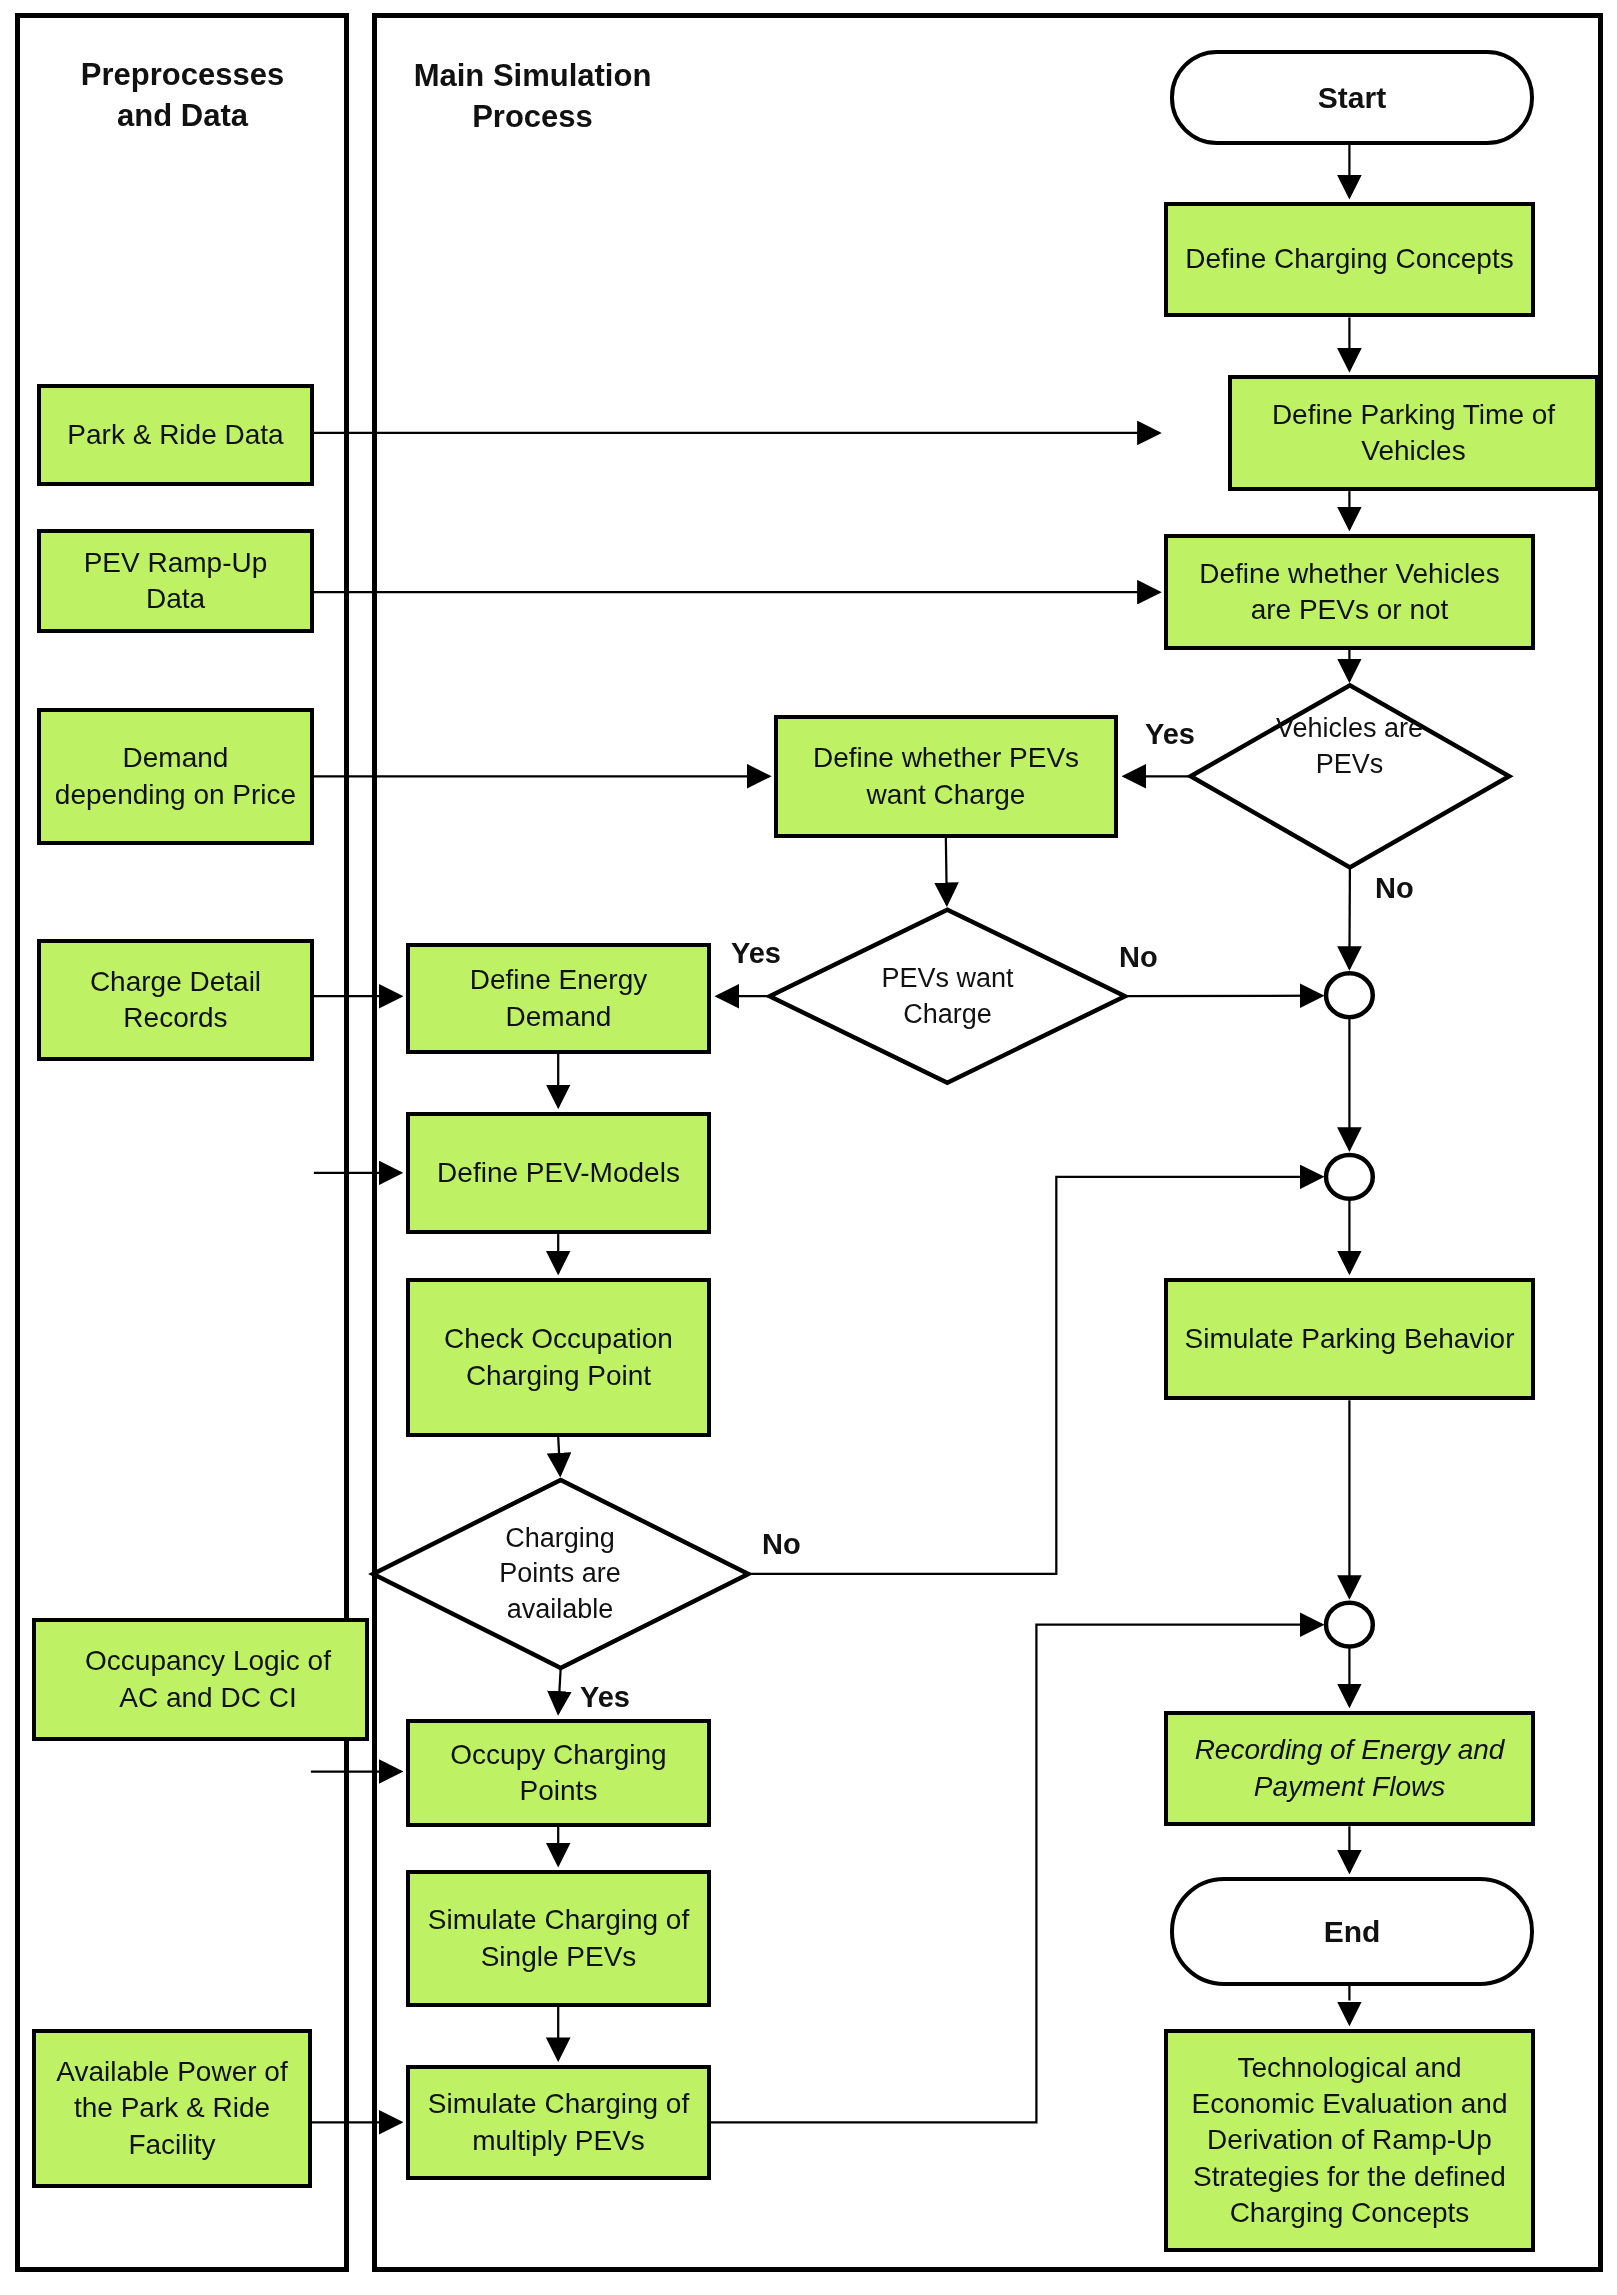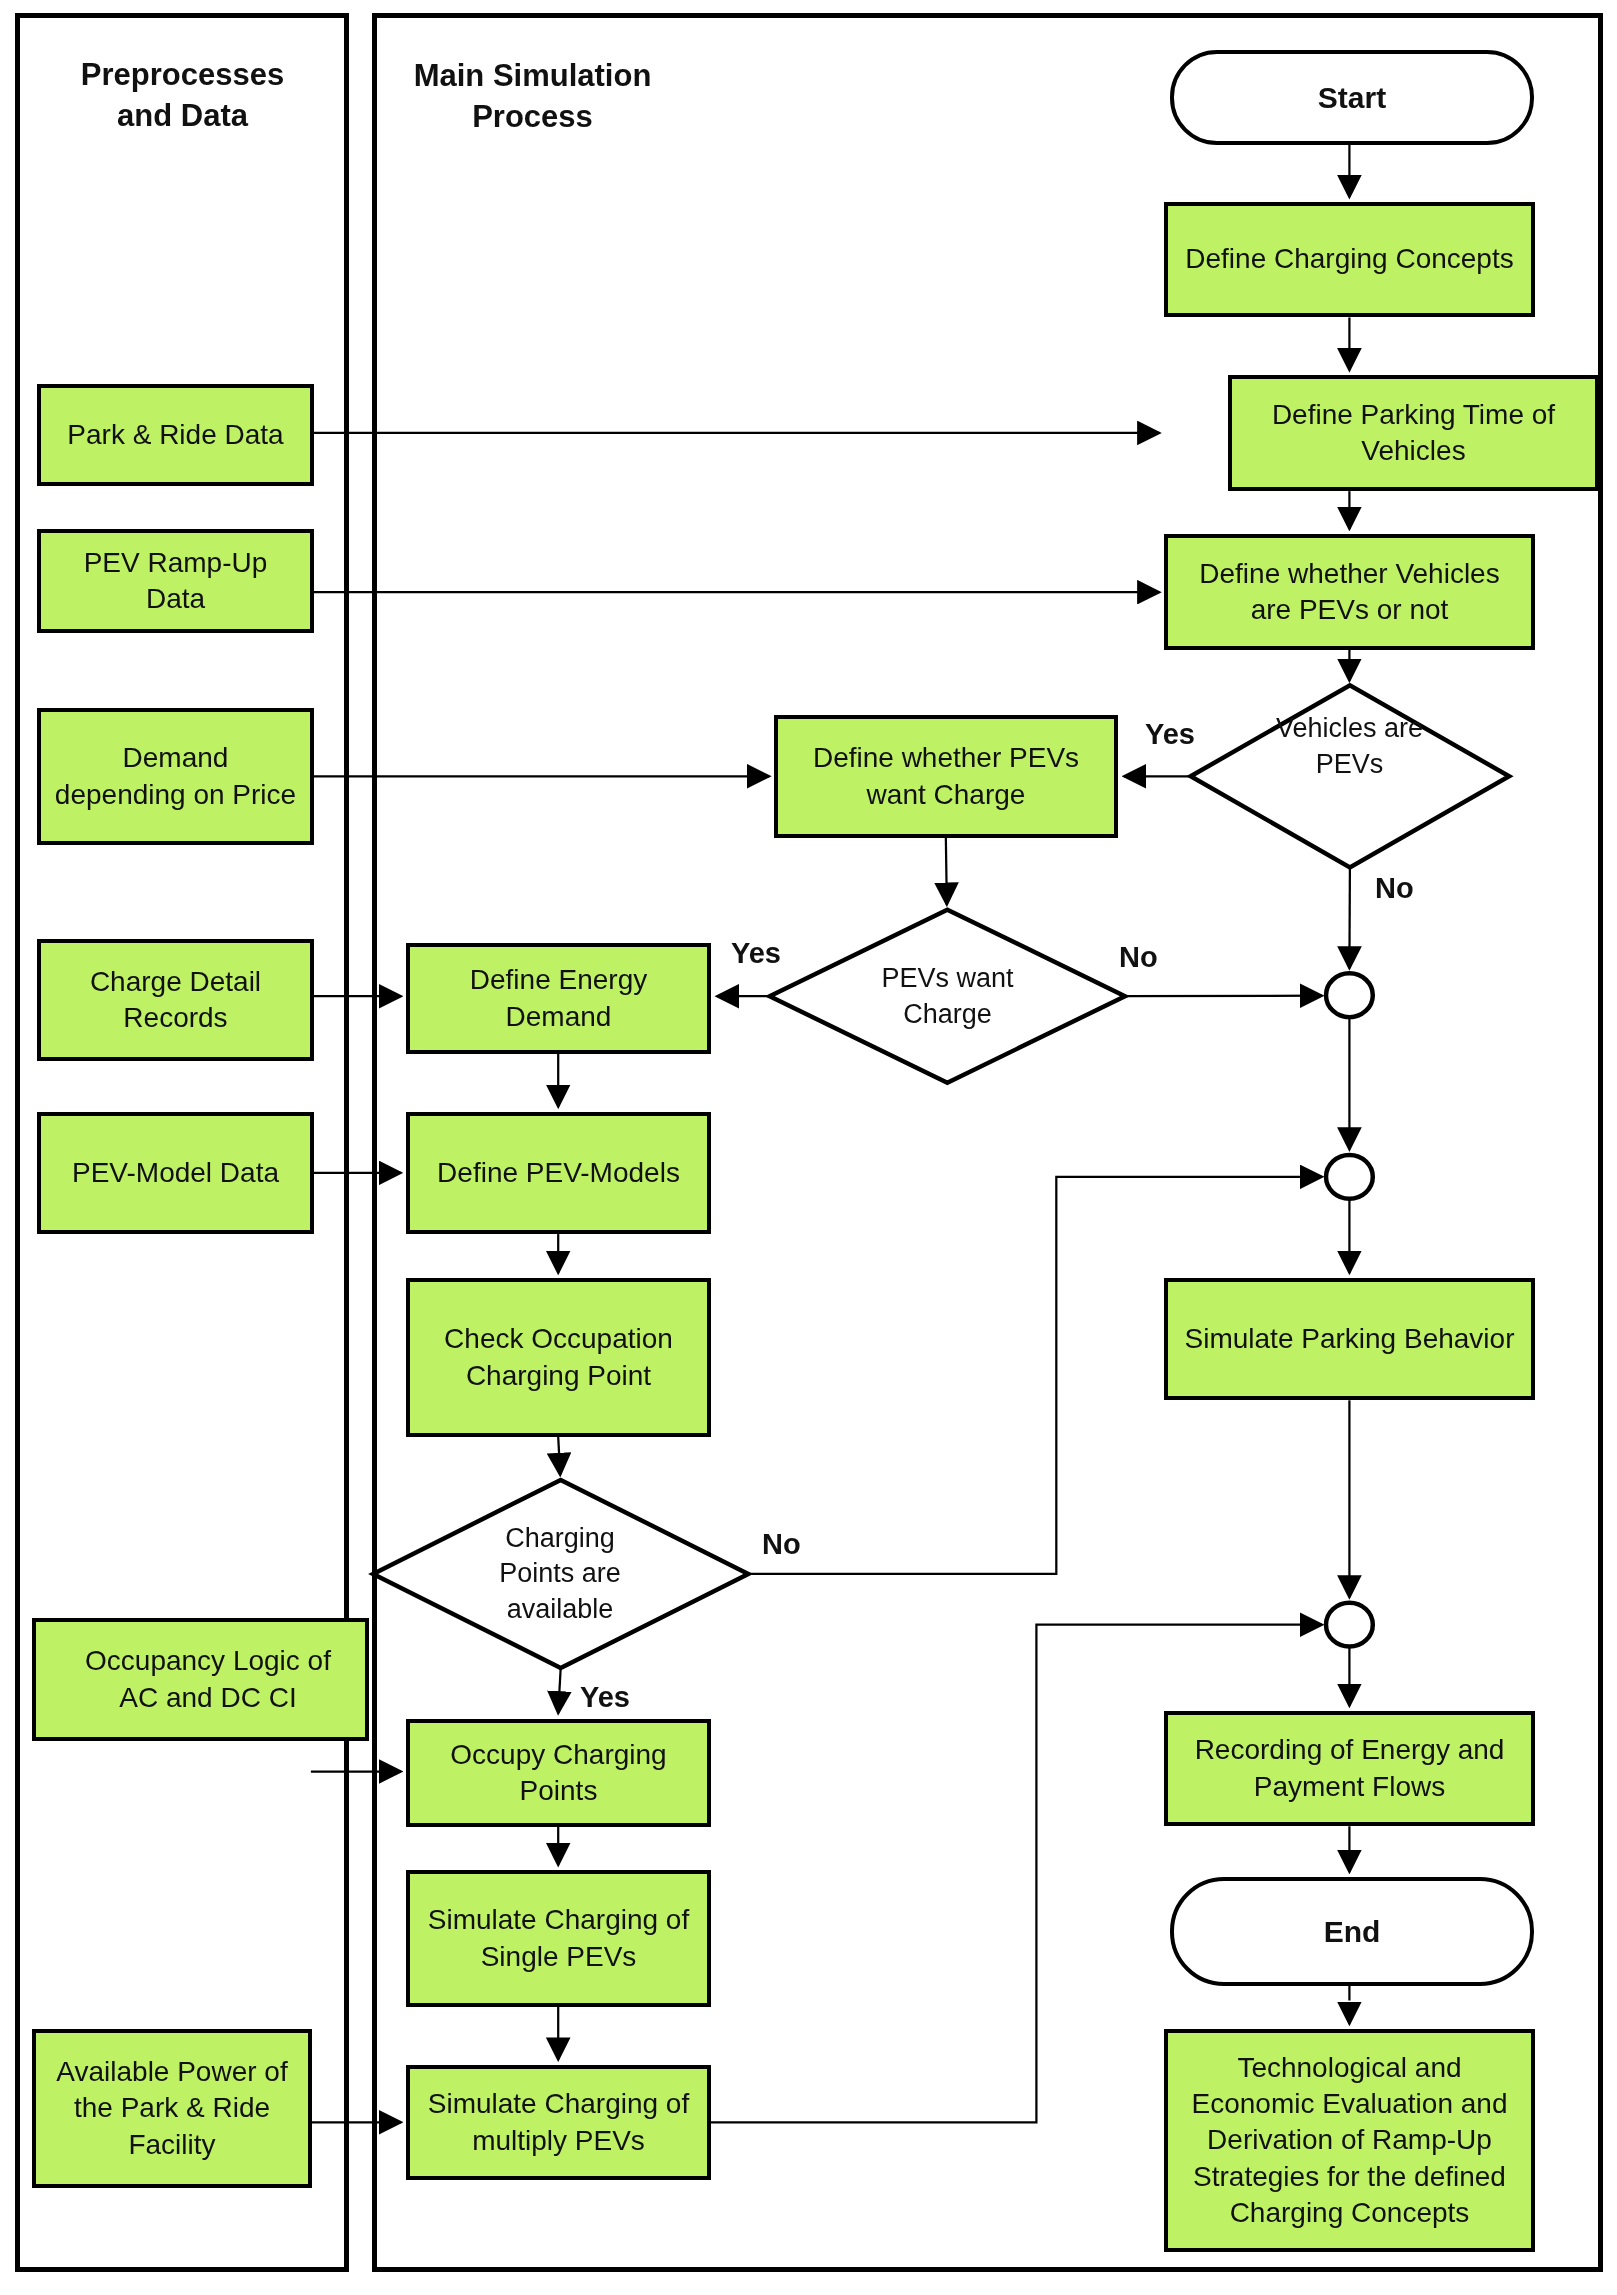--- a/index.html
+++ b/index.html
@@ -112,30 +112,29 @@
 
   <div class="panel-title" style="left:48px;top:55px;width:269px;">Preprocesses
 and Data</div>
   <div class="panel-title" style="left:403px;top:56px;width:259px;">Main Simulation
 Process</div>
 
   <div class="pbox" style="left:37px;top:384px;width:277px;height:102px;text-align:center;">Park &amp; Ride Data</div>
   <div class="pbox" style="left:37px;top:529px;width:277px;height:104px;">PEV Ramp-Up Data</div>
   <div class="pbox" style="left:37px;top:708px;width:277px;height:137px;">Demand depending on Price</div>
   <div class="pbox" style="left:37px;top:939px;width:277px;height:122px;">Charge Detail Records</div>
-  <div class="pbox" style="left:37px;top:1112px;width:277px;height:122px;">PEV-Model Data</div>
   <div class="pbox" style="left:32px;top:1618px;width:337px;height:123px;padding-left:28px;">Occupancy Logic of AC and DC CI</div>
   <div class="pbox" style="left:32px;top:2029px;width:280px;height:159px;">Available Power of the Park &amp; Ride Facility</div>
 
   <div class="stadium" style="left:1170px;top:50px;width:364px;height:95px;border-radius:47px;">Start</div>
   <div class="pbox" style="left:1164px;top:202px;width:371px;height:115px;">Define Charging Concepts</div>
   <div class="pbox" style="left:1228px;top:375px;width:371px;height:116px;">Define Parking Time of Vehicles</div>
   <div class="pbox" style="left:1164px;top:534px;width:371px;height:116px;">Define whether Vehicles are PEVs or not</div>
   <div class="pbox" style="left:1164px;top:1278px;width:371px;height:122px;">Simulate Parking Behavior</div>
-  <div class="pbox" style="left:1164px;top:1711px;width:371px;height:115px;">Recording of Energy and Payment Flows</div>
+  <div class="pbox" style="left:1164px;top:1711px;width:371px;height:115px;font-style:italic;">Recording of Energy and Payment Flows</div>
   <div class="stadium" style="left:1170px;top:1877px;width:364px;height:109px;border-radius:54px;">End</div>
   <div class="pbox" style="left:1164px;top:2029px;width:371px;height:223px;padding:4px 7px;">Technological and Economic Evaluation and Derivation of Ramp-Up Strategies for the defined Charging Concepts</div>
 
   <div class="pbox" style="left:774px;top:715px;width:344px;height:123px;">Define whether PEVs want Charge</div>
   <div class="pbox" style="left:406px;top:943px;width:305px;height:111px;">Define Energy Demand</div>
   <div class="pbox" style="left:406px;top:1112px;width:305px;height:122px;">Define PEV-Models</div>
   <div class="pbox" style="left:406px;top:1278px;width:305px;height:159px;">Check Occupation Charging Point</div>
   <div class="pbox" style="left:406px;top:1719px;width:305px;height:108px;">Occupy Charging Points</div>
   <div class="pbox" style="left:406px;top:1870px;width:305px;height:137px;">Simulate Charging of Single PEVs</div>
   <div class="pbox" style="left:406px;top:2065px;width:305px;height:115px;">Simulate Charging of multiply PEVs</div>

